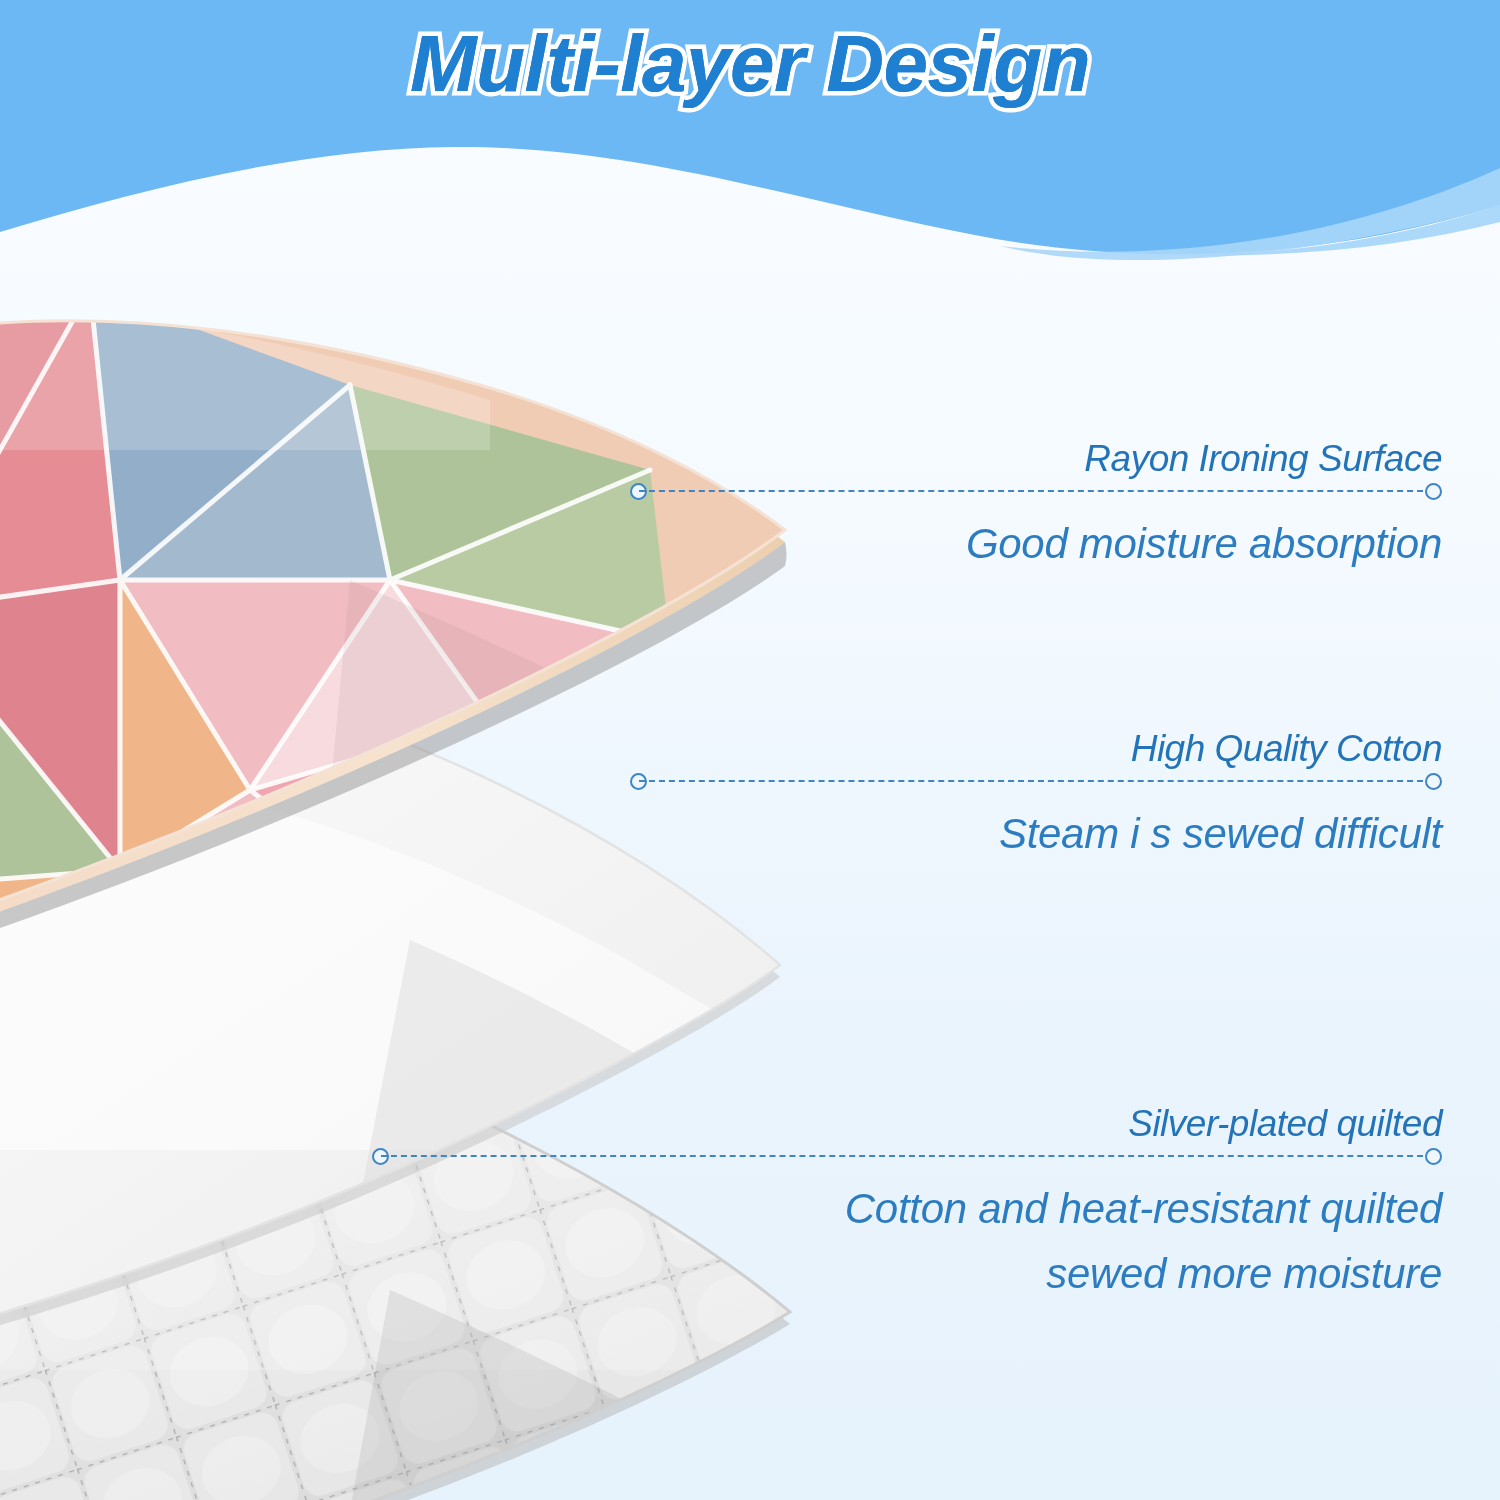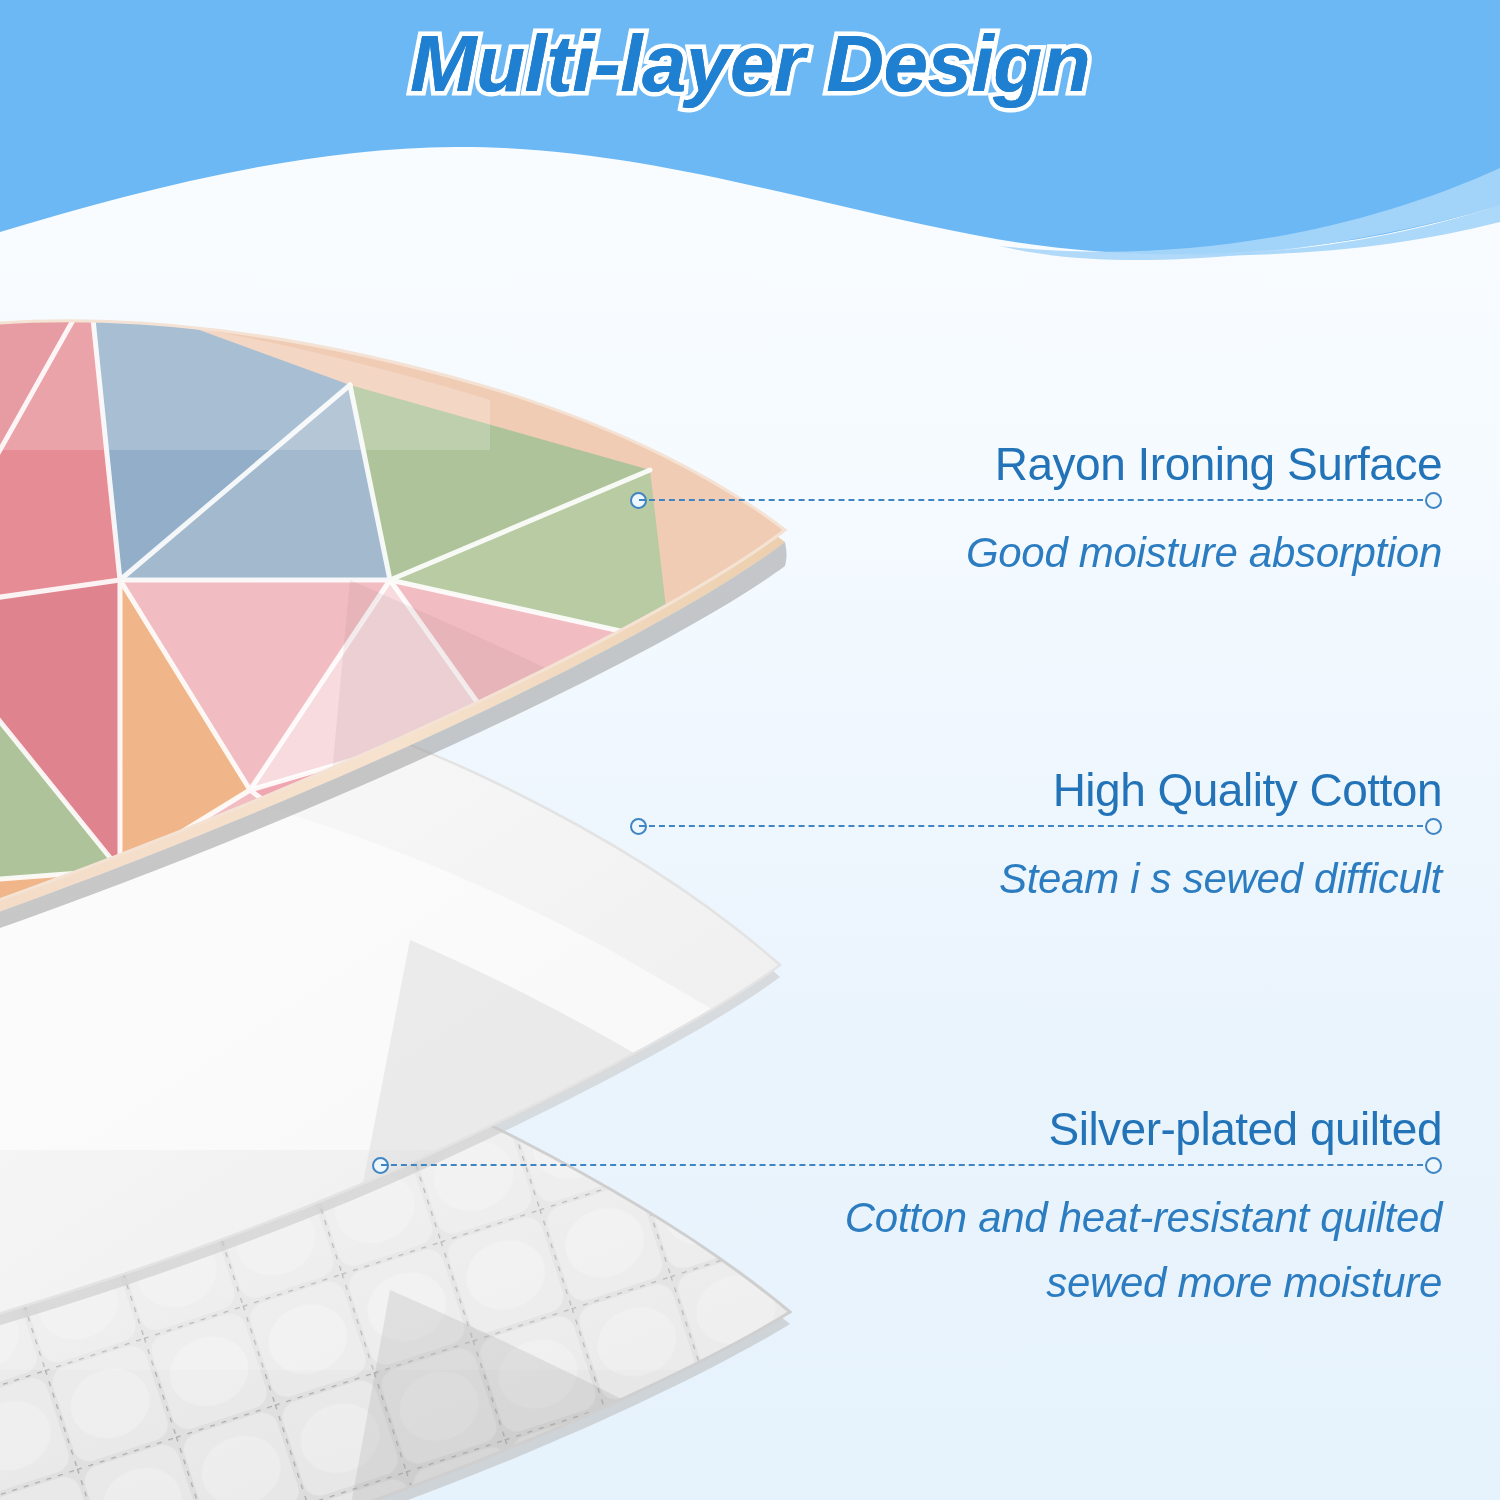--- a/index.html
+++ b/index.html
@@ -45,21 +45,21 @@
     white-space:nowrap;
   }
 
   
   #artwork{position:absolute;left:-210px;top:250px;width:1060px;height:1260px;z-index:2;}
   #artwork svg{display:block;}
 
   
   .callout{position:absolute;z-index:4;}
   .callout .heading{
-    font-size:46px;color:#2273b8;
+    font-size:37px;font-style:italic;color:#2273b8;
     text-align:right;white-space:nowrap;line-height:1.05;
     font-family:"Liberation Sans", sans-serif;
     letter-spacing:-0.5px;
   }
   .callout .sub{
     font-size:42px;font-style:italic;color:#2b7cc0;
     text-align:right;line-height:1.17;white-space:nowrap;
     font-family:"Liberation Sans", sans-serif;
     letter-spacing:-0.3px;
     margin-top:16px;
@@ -70,21 +70,21 @@
     border-top:2px dashed #3f85c4;
   }
   .rule .dot{
     position:absolute;top:4px;width:17px;height:17px;border-radius:50%;
     border:2px solid #3f85c4;background:#eef7fe;box-sizing:border-box;
   }
   .rule .dot.left{left:0;}
   .rule .dot.right{right:0;}
 
   #callout-1{left:630px;top:440px;width:812px;}
-  #callout-2{left:630px;top:766px;width:812px;}
+  #callout-2{left:630px;top:730px;width:812px;}
   #callout-3{left:372px;top:1105px;width:1070px;}
   #callout-3 .heading,#callout-3 .sub{padding-right:0;text-align:right;}
 </style>
 </head>
 <body>
 
 <div id="page">
 
   <div id="header-band">
     <svg width="1500" height="270" viewBox="0 0 1500 270" xmlns="http://www.w3.org/2000/svg">

